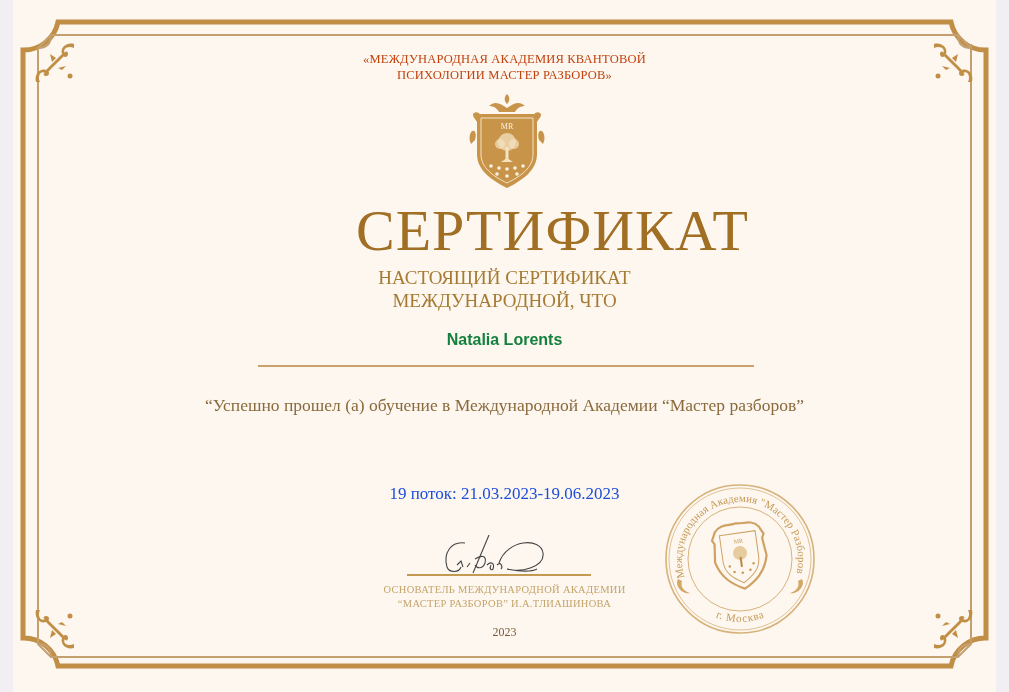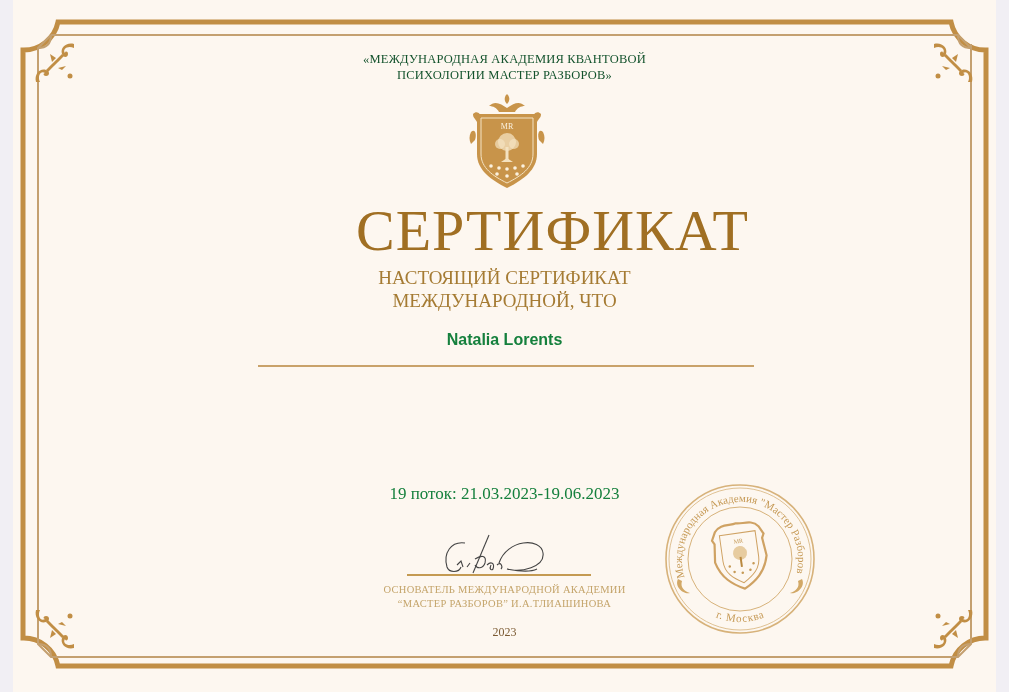--- a/index.html
+++ b/index.html
@@ -11,21 +11,21 @@
     }
     .paper {
       position: absolute; left: 13px; top: 0; width: 983px; height: 692px;
       background: #fdf7f0;
     }
     .frame-svg { position: absolute; left: 0; top: 0; }
     .corner { position: absolute; width: 46px; height: 46px; }
     .center { position: absolute; left: 0; width: 1009px; text-align: center; }
     .academy {
       top: 51px; font-family: "Liberation Serif", serif; font-size: 12.5px;
-      color: #14532d; line-height: 16px; letter-spacing: 0.2px;
+      color: #c2410c; line-height: 16px; letter-spacing: 0.2px;
     }
     .crest { position: absolute; left: 467px; top: 92px; width: 80px; height: 100px; }
     .title {
       top: 196px; font-family: "Liberation Serif", serif; font-size: 58px;
       color: #a06f23; letter-spacing: 1px; line-height: 70px; padding-left: 48px;
     }
     .subtitle {
       top: 266px; font-family: "Liberation Serif", serif; font-size: 19px;
       color: #a57b33; line-height: 23px;
     }
@@ -36,21 +36,21 @@
     .name-line {
       position: absolute; left: 258px; top: 365px; width: 496px; height: 2px;
       background: #c9a26a;
     }
     .body-text {
       top: 394px; font-family: "Liberation Serif", serif; font-size: 17.5px;
       color: #8a6a3c; line-height: 23px;
     }
     .cohort {
       top: 484px; font-family: "Liberation Serif", serif; font-size: 17px;
-      color: #15803d;
+      color: #1d4ed8;
     }
     .sig-svg { position: absolute; left: 437px; top: 533px; }
     .sig-line {
       position: absolute; left: 407px; top: 574px; width: 184px; height: 2px;
       background: #c49a52;
     }
     .founder {
       top: 583px; font-family: "Liberation Serif", serif; font-size: 10.5px;
       color: #c4a46a; line-height: 14px; letter-spacing: 0.3px;
     }
@@ -160,20 +160,21 @@
 
 <div class="center subtitle">
   <div>НАСТОЯЩИЙ СЕРТИФИКАТ</div>
   <div>МЕЖДУНАРОДНОЙ, ЧТО</div>
 </div>
 
 <div class="center name">Natalia Lorents</div>
 <div class="name-line"></div>
 
 <div class="center body-text">
+  <div>“Успешно прошел (а) обучение в Международной Академии “Мастер разборов”</div>
 </div>
 
 <div class="center cohort">19 поток: 21.03.2023-19.06.2023</div>
 
 <svg class="sig-svg" width="120" height="46" viewBox="0 0 120 46">
   <g fill="none" stroke="#444" stroke-width="1.1">
     <path d="M28 10 C14 8 6 20 10 34 C12 40 22 40 24 34"></path>
     <path d="M20 32 L24 28 L26 34 M30 34 L33 30"></path>
     <path d="M52 2 L36 40"></path>
     <path d="M38 26 C44 22 50 22 48 30 C46 36 40 36 38 32 M50 32 C54 28 58 30 56 36 C54 38 52 36 54 32 M60 32 C64 28 66 34 64 36"></path>

